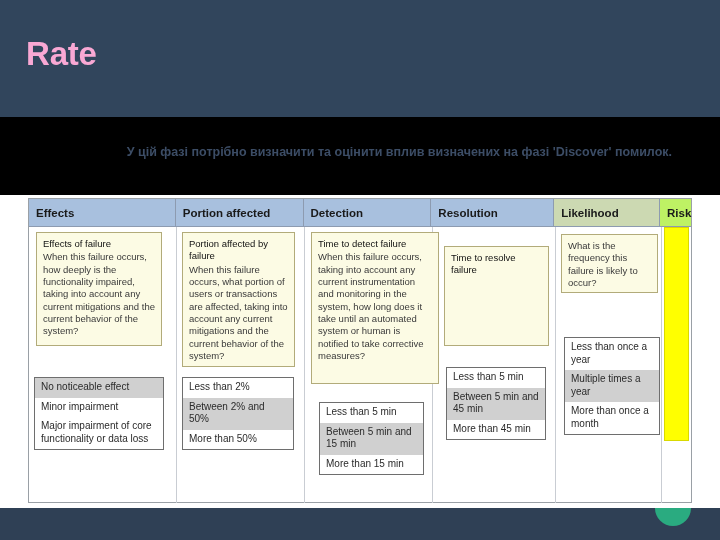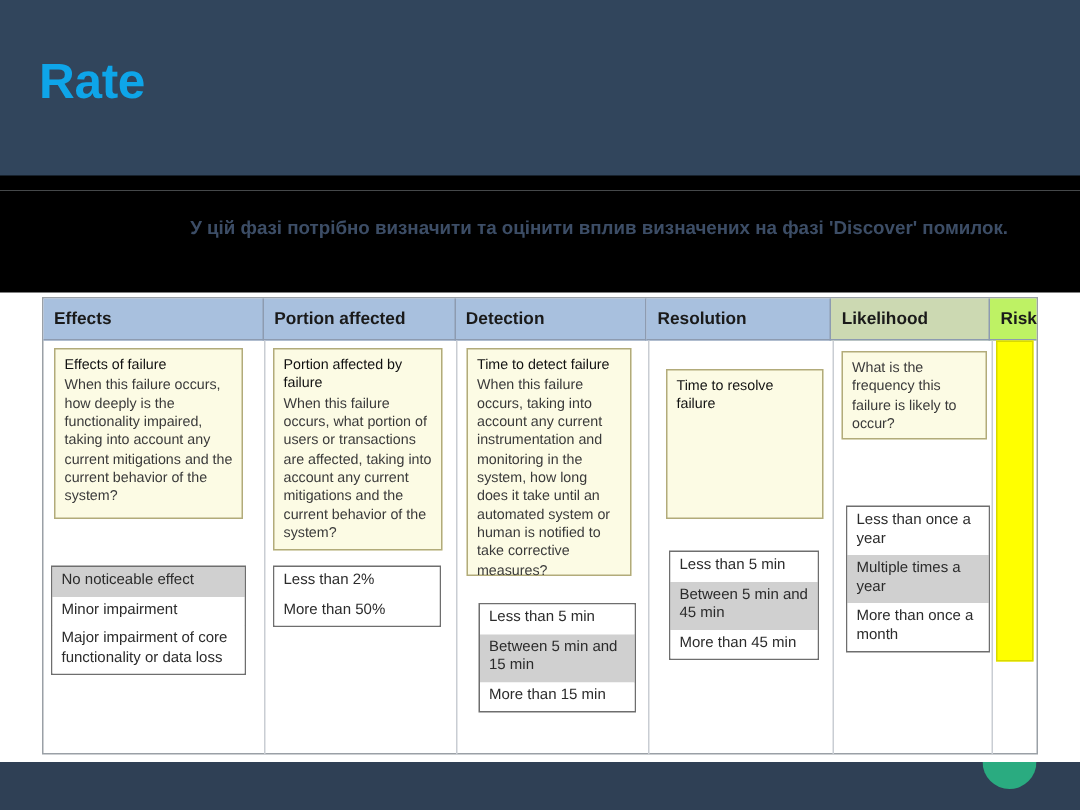--- a/index.html
+++ b/index.html
@@ -27,21 +27,21 @@
     width: 720px;
     height: 117px;
     background: #31455c;
   }
   .slide-title {
     position: absolute;
     left: 26px;
     top: 36px;
     font-size: 33px;
     font-weight: bold;
-    color: #0ea5e9;
+    color: #f9a8d4;
     letter-spacing: -0.2px;
     line-height: 1.1;
   }
   .black-gap {
     position: absolute;
     left: 0; top: 117px;
     width: 720px; height: 10px;
     background: #000000;
   }
   .body-band {
@@ -232,26 +232,27 @@
       </div>
     </div>
 
     <div class="col c1">
       <div class="defcard" style="left:6px; top:5px; width:113px; height:135px;">
         <span class="t">Portion affected by failure</span>
         <span class="d">When this failure occurs, what portion of users or transactions are affected, taking into account any current mitigations and the current behavior of the system?</span>
       </div>
       <div class="optbox" style="left:6px; top:150px; width:112px;">
         <div class="opt">Less than 2%</div>
+        <div class="opt alt">Between 2% and 50%</div>
         <div class="opt">More than 50%</div>
       </div>
     </div>
 
     <div class="col c2">
-      <div class="defcard" style="left:7px; top:5px; width:110px; height:152px;">
+      <div class="defcard" style="left:7px; top:5px; width:128px; height:152px;">
         <span class="t">Time to detect failure</span>
         <span class="d">When this failure occurs, taking into account any current instrumentation and monitoring in the system, how long does it take until an automated system or human is notified to take corrective measures?</span>
       </div>
       <div class="optbox" style="left:15px; top:175px; width:105px;">
         <div class="opt">Less than 5 min</div>
         <div class="opt alt">Between 5 min and 15 min</div>
         <div class="opt">More than 15 min</div>
       </div>
     </div>
 

